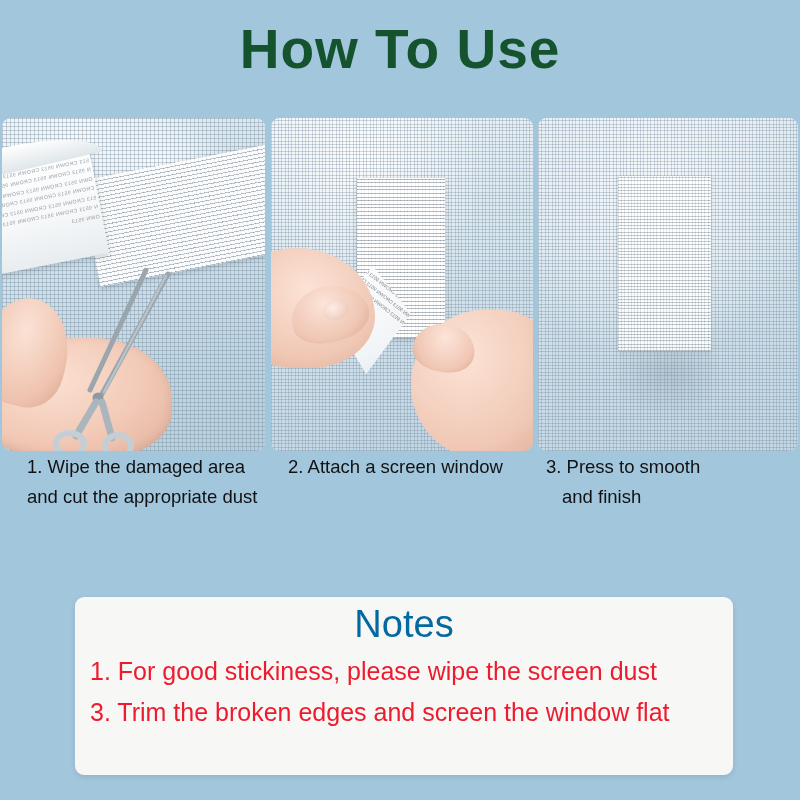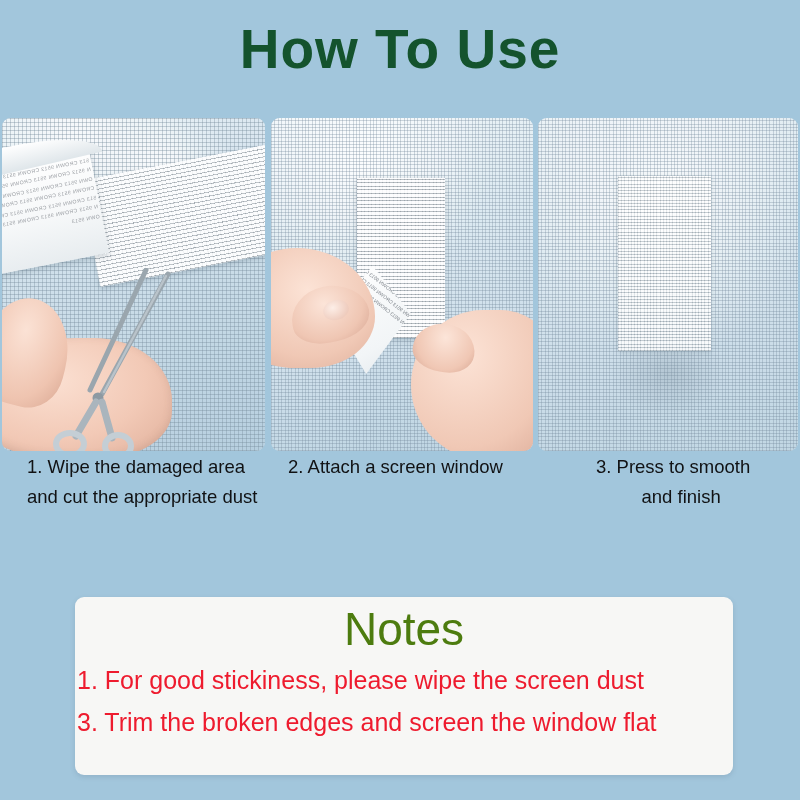--- a/index.html
+++ b/index.html
@@ -267,45 +267,45 @@
   .caption {
     position: absolute;
     top: 0;
     font-size: 18.5px;
     line-height: 30px;
     color: #111214;
     white-space: nowrap;
   }
   .caption-1 { left: 6px; margin-left: 21px; }
   .caption-2 { left: 288px; }
-  .caption-3 { left: 596px; text-align: center; }
+  .caption-3 { left: 546px; }
   .caption-3 .line-2 { padding-left: 16px; }
 
   
   #notes-box {
     position: absolute;
     left: 75px;
     top: 597px;
     width: 658px;
     height: 178px;
     background: #f7f7f5;
     border-radius: 9px;
     box-shadow: 0 2px 5px rgba(70,95,115,.18);
     overflow: hidden;
   }
   #notes-heading {
     margin-top: 6px;
     text-align: center;
-    font-size: 46px;
-    color: #4d7c0f;
+    font-size: 38px;
+    color: #0369a1;
     line-height: 1.15;
   }
   .note-line {
     margin-top: 8px;
-    padding-left: 2px;
+    padding-left: 15px;
     font-size: 25px;
     line-height: 1.35;
     color: #ee1b2e;
     white-space: nowrap;
   }
 </style>
 </head>
 <body>
 
 <div id="page-title">How To Use</div>

